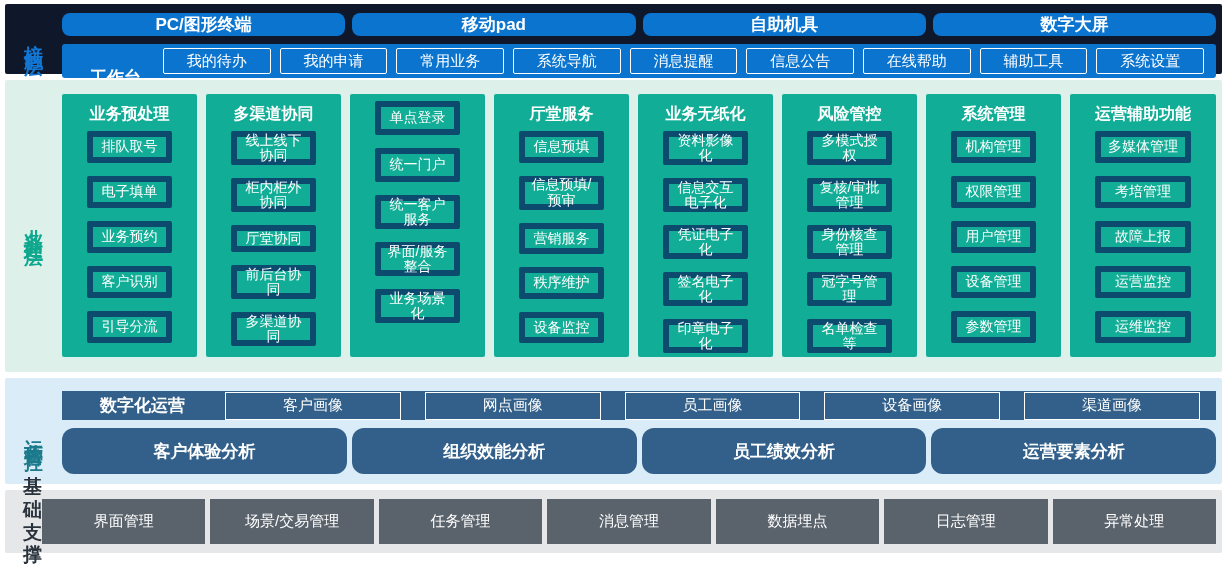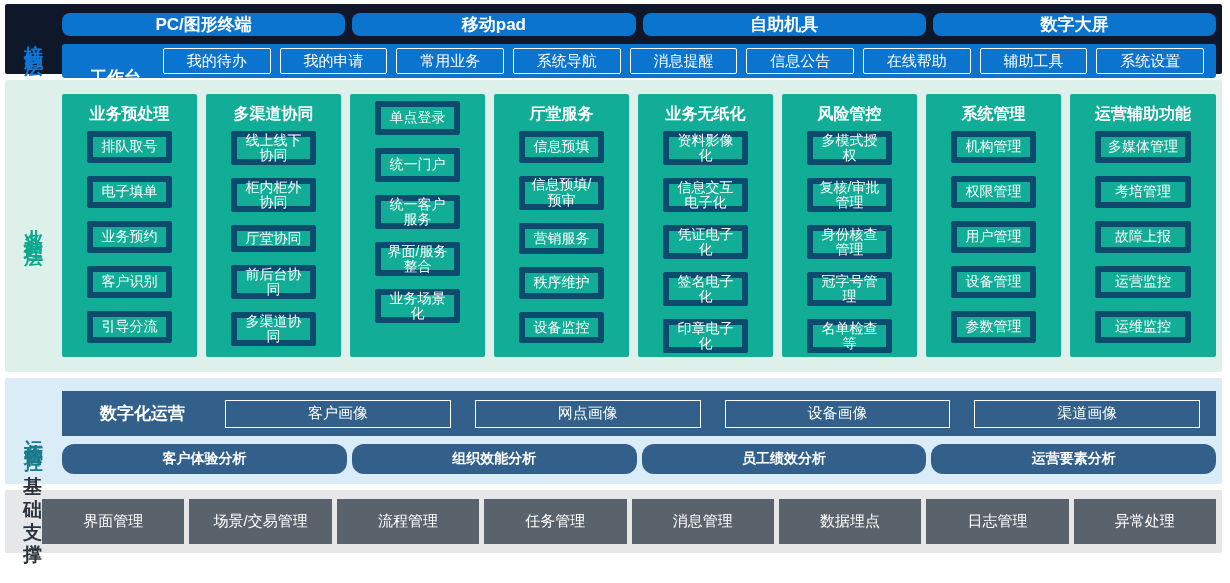--- a/index.html
+++ b/index.html
@@ -33,26 +33,26 @@
   .band-business { background: #def0ea; height: 292px; padding: 14px 6px 15px 0; }
   .biz-cols { flex: 1; display: flex; gap: 9px; }
   .biz-col { flex: 1; background: #12ad96; border-radius: 2px; padding: 7px 25px 6px; display: flex; flex-direction: column; }
   .biz-title { color: #fff; font-weight: bold; font-size: 16px; text-align: center; height: 26px; line-height: 26px; margin-bottom: 4px; white-space: nowrap; }
   .biz-item { height: 34px; border: 6px solid #0c4a6e; border-radius: 2px; color: #fff; font-size: 14px; display: flex; align-items: center; justify-content: center; text-align: center; line-height: 1.1; margin-bottom: 13px; padding: 0 2px; }
   .biz-item:last-child { margin-bottom: 8px; }
 
   
   .band-operation { background: #d9ecf7; height: 106px; padding: 13px 6px 10px 0; }
   .op-content { flex: 1; display: flex; flex-direction: column; gap: 8px; }
-  .digital-bar { height: 45px; background: #32608a; display: flex; align-items: center; padding: 0 16px 0 38px; }
+  .digital-bar { height: 29px; background: #32608a; display: flex; align-items: center; padding: 0 16px 0 38px; }
   .digital-label { color: #fff; font-weight: bold; font-size: 17px; margin-right: 40px; white-space: nowrap; }
   .digital-items { flex: 1; display: flex; gap: 24px; }
   .digital-items > div { flex: 1; height: 28px; border: 1px solid #fff; color: #fff; font-size: 15px; display: flex; align-items: center; justify-content: center; }
   .analysis-row { display: flex; gap: 5px; flex: 1; }
-  .analysis-row > div { flex: 1; background: #32608a; border-radius: 12px; color: #fff; font-weight: bold; font-size: 14px; display: flex; align-items: center; justify-content: center; }
+  .analysis-row > div { flex: 1; background: #32608a; border-radius: 12px; color: #fff; font-weight: bold; font-size: 17px; display: flex; align-items: center; justify-content: center; }
 
   
   .band-foundation { background: #e5e7e9; height: 63px; padding: 9px 6px 9px 0; }
   .foundation-row { flex: 1; display: flex; gap: 5px; }
   .foundation-row > div { flex: 1; background: #5a626c; color: #fff; font-size: 15px; display: flex; align-items: center; justify-content: center; white-space: nowrap; }
 </style>
 </head>
 <body>
 
 <div class="page">
@@ -159,41 +159,41 @@
   <section class="band band-operation">
     <div class="label-col">
       <div class="vlabel teal">运营管控</div>
     </div>
     <div class="op-content">
       <div class="digital-bar">
         <span class="digital-label">数字化运营</span>
         <div class="digital-items">
             <div>客户画像</div>
             <div>网点画像</div>
+            <div>员工画像</div>
             <div>设备画像</div>
             <div>渠道画像</div>
           </div>
       </div>
       <div class="analysis-row">
           <div>客户体验分析</div>
           <div>组织效能分析</div>
           <div>员工绩效分析</div>
           <div>运营要素分析</div>
         </div>
     </div>
   </section>
 
   <section class="band band-foundation">
     <div class="hlabel">
       <span>基础支撑</span>
     </div>
     <div class="foundation-row">
         <div>界面管理</div>
         <div>场景/交易管理</div>
-        <div>流程管理</div>
         <div>任务管理</div>
         <div>消息管理</div>
         <div>数据埋点</div>
         <div>日志管理</div>
         <div>异常处理</div>
       </div>
   </section>
 
 </div>
 

